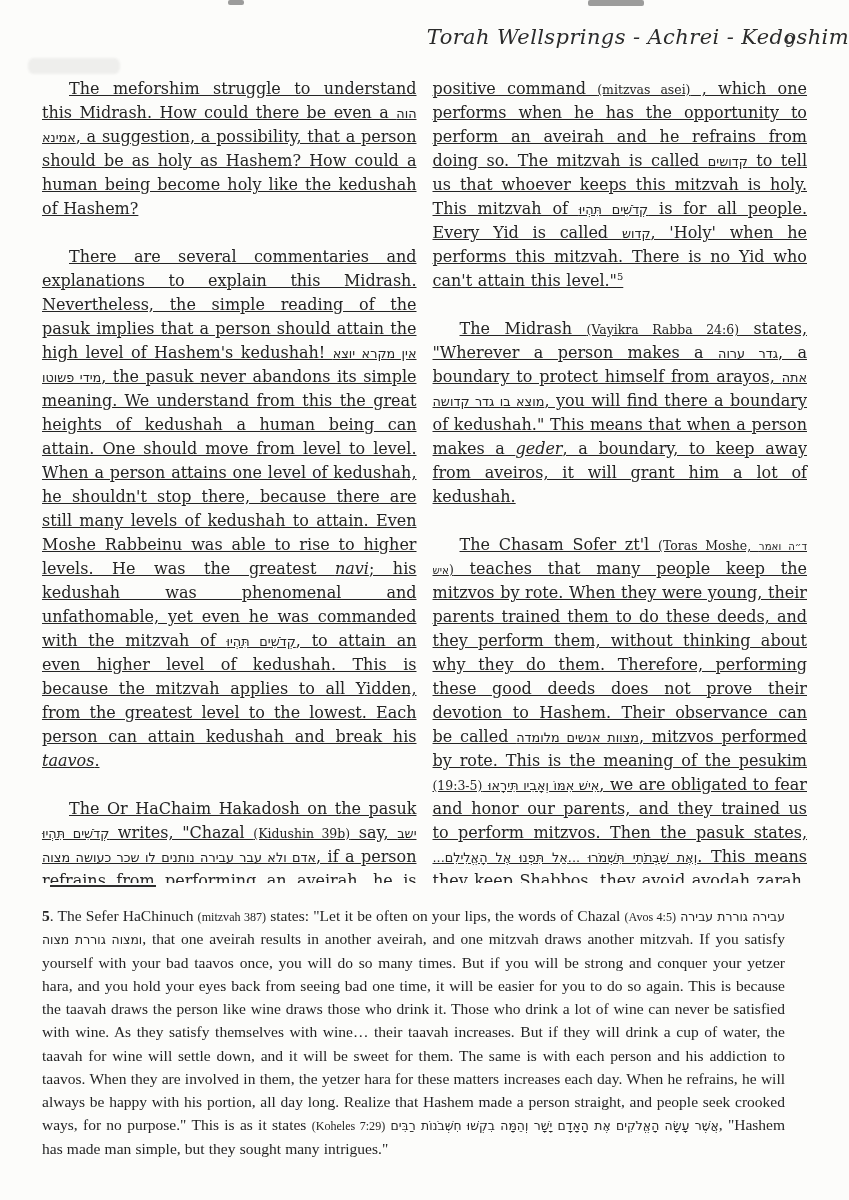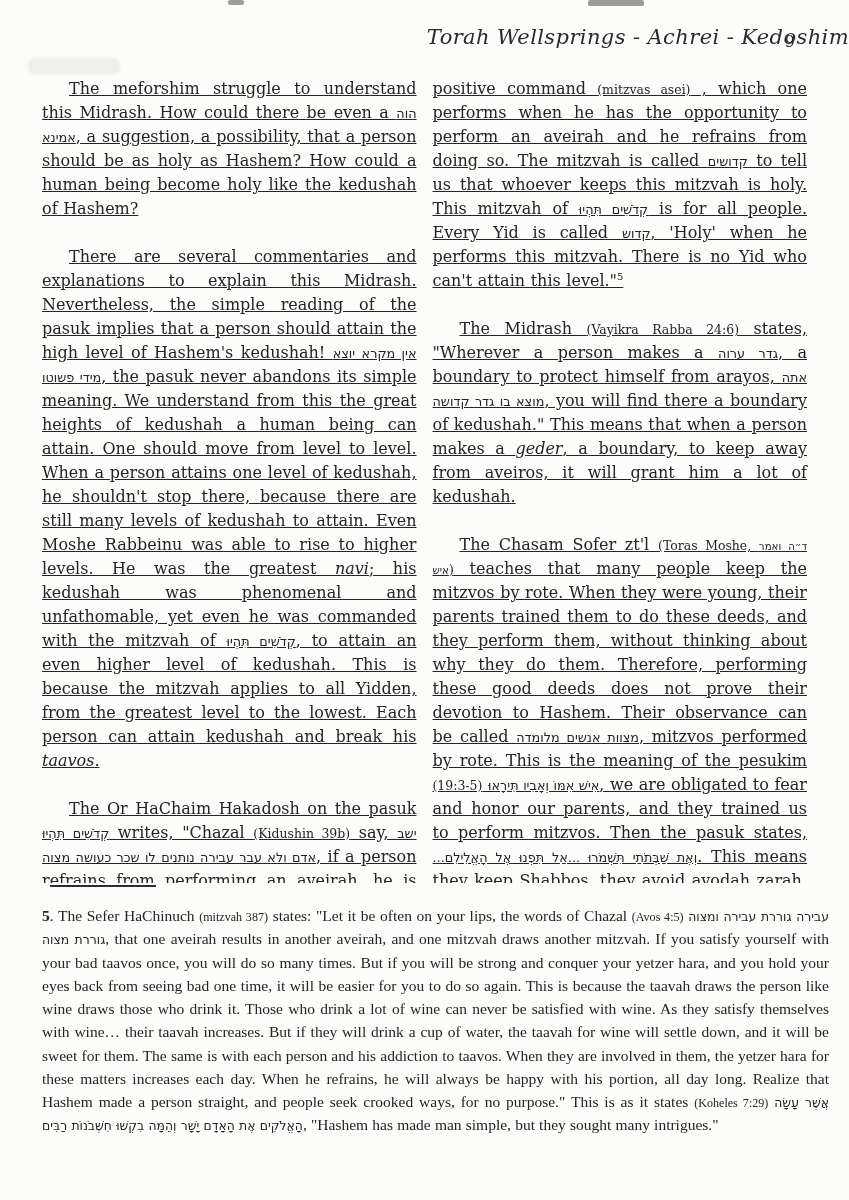--- a/index.html
+++ b/index.html
@@ -34,21 +34,21 @@
   .run-b{font-weight:bold;}
   .run-c{font-size:.78em;}
   .run-h{font-family:"DejaVu Sans", sans-serif;font-size:.8em;}
   .run-hc{font-family:"DejaVu Sans", sans-serif;font-size:.64em;}
   sup.run-sup{font-size:.62em;line-height:0;}
   .footrule{
     border:0;border-top:2px solid #2e2e2e;width:106px;
     margin:2px 0 17px 50px;
   }
   .footnote{
-    padding:0 20px 0 42px;font-family:"Liberation Serif", serif;
+    padding:0 64px 0 42px;font-family:"Liberation Serif", serif;
     font-size:15.5px;line-height:1.5;text-align:justify;word-spacing:.3px;
   }
 </style>
 </head>
 <body>
 
 <div class="page">
   <div class="scan-mark" style="left:228px;top:0;width:16px;height:5px;"></div>
   <div class="scan-mark" style="left:588px;top:0;width:56px;height:6px;"></div>
   <div class="scan-smudge" style="left:28px;top:58px;width:92px;height:16px;"></div>

